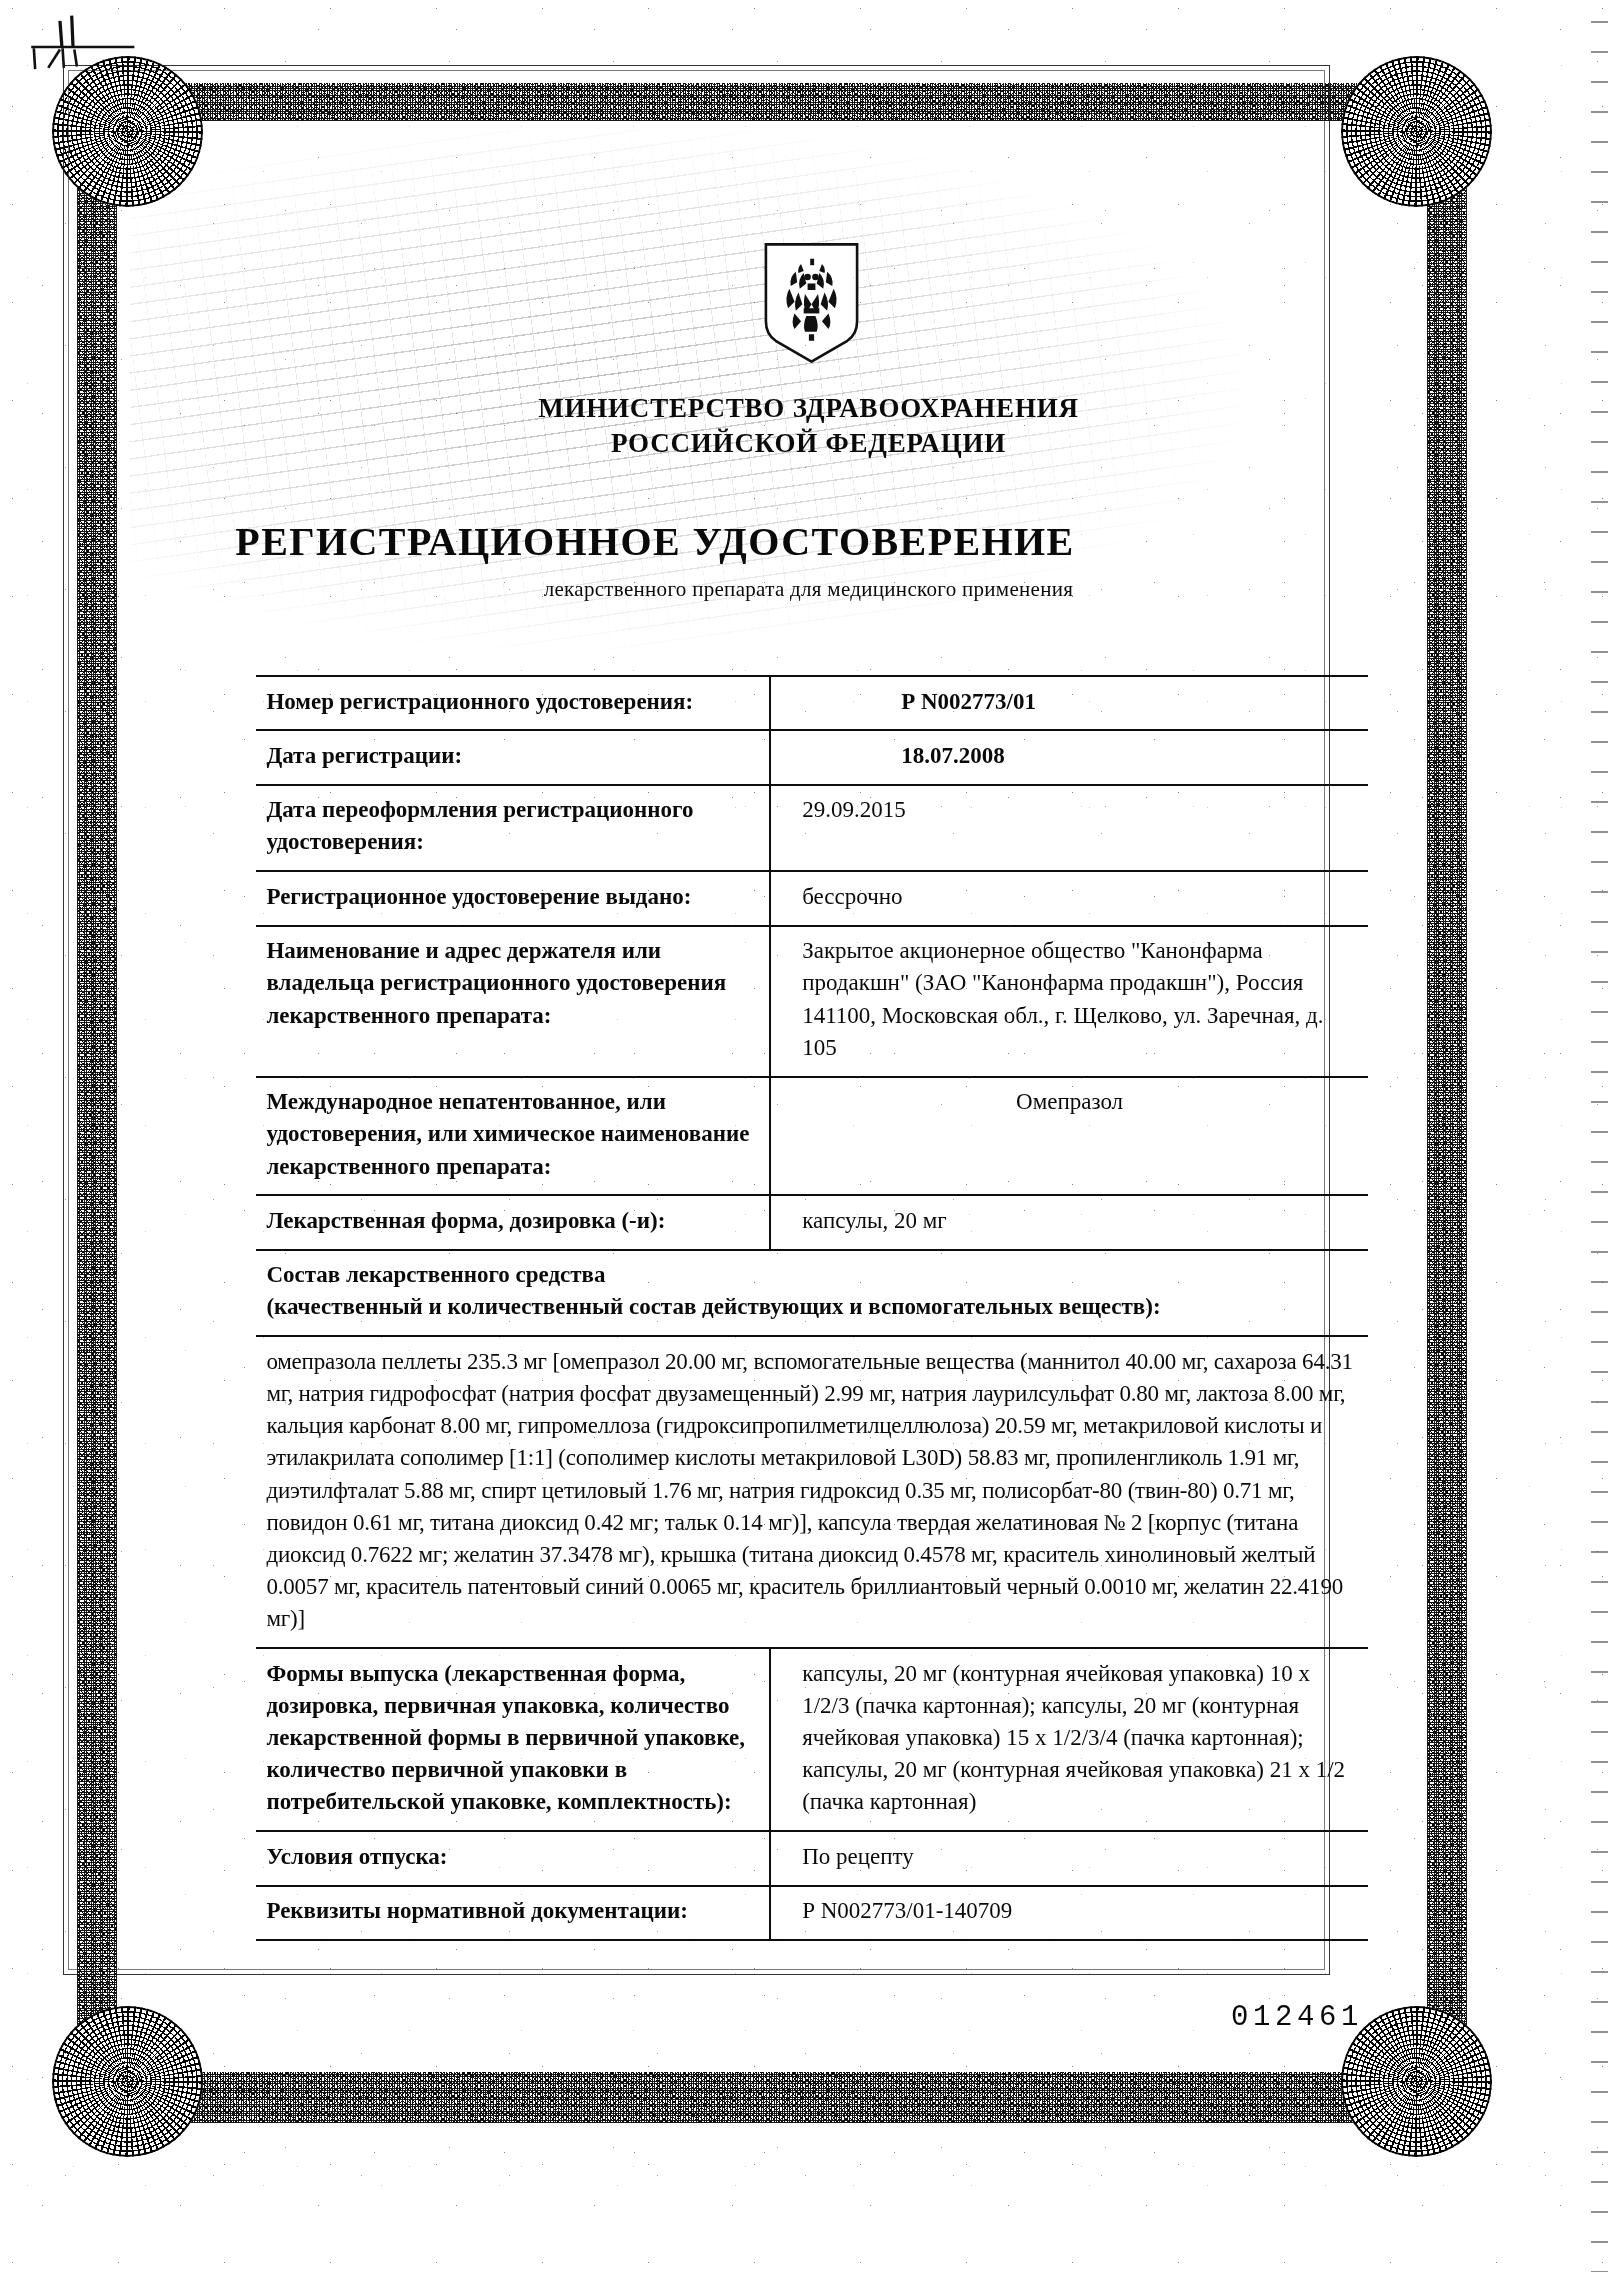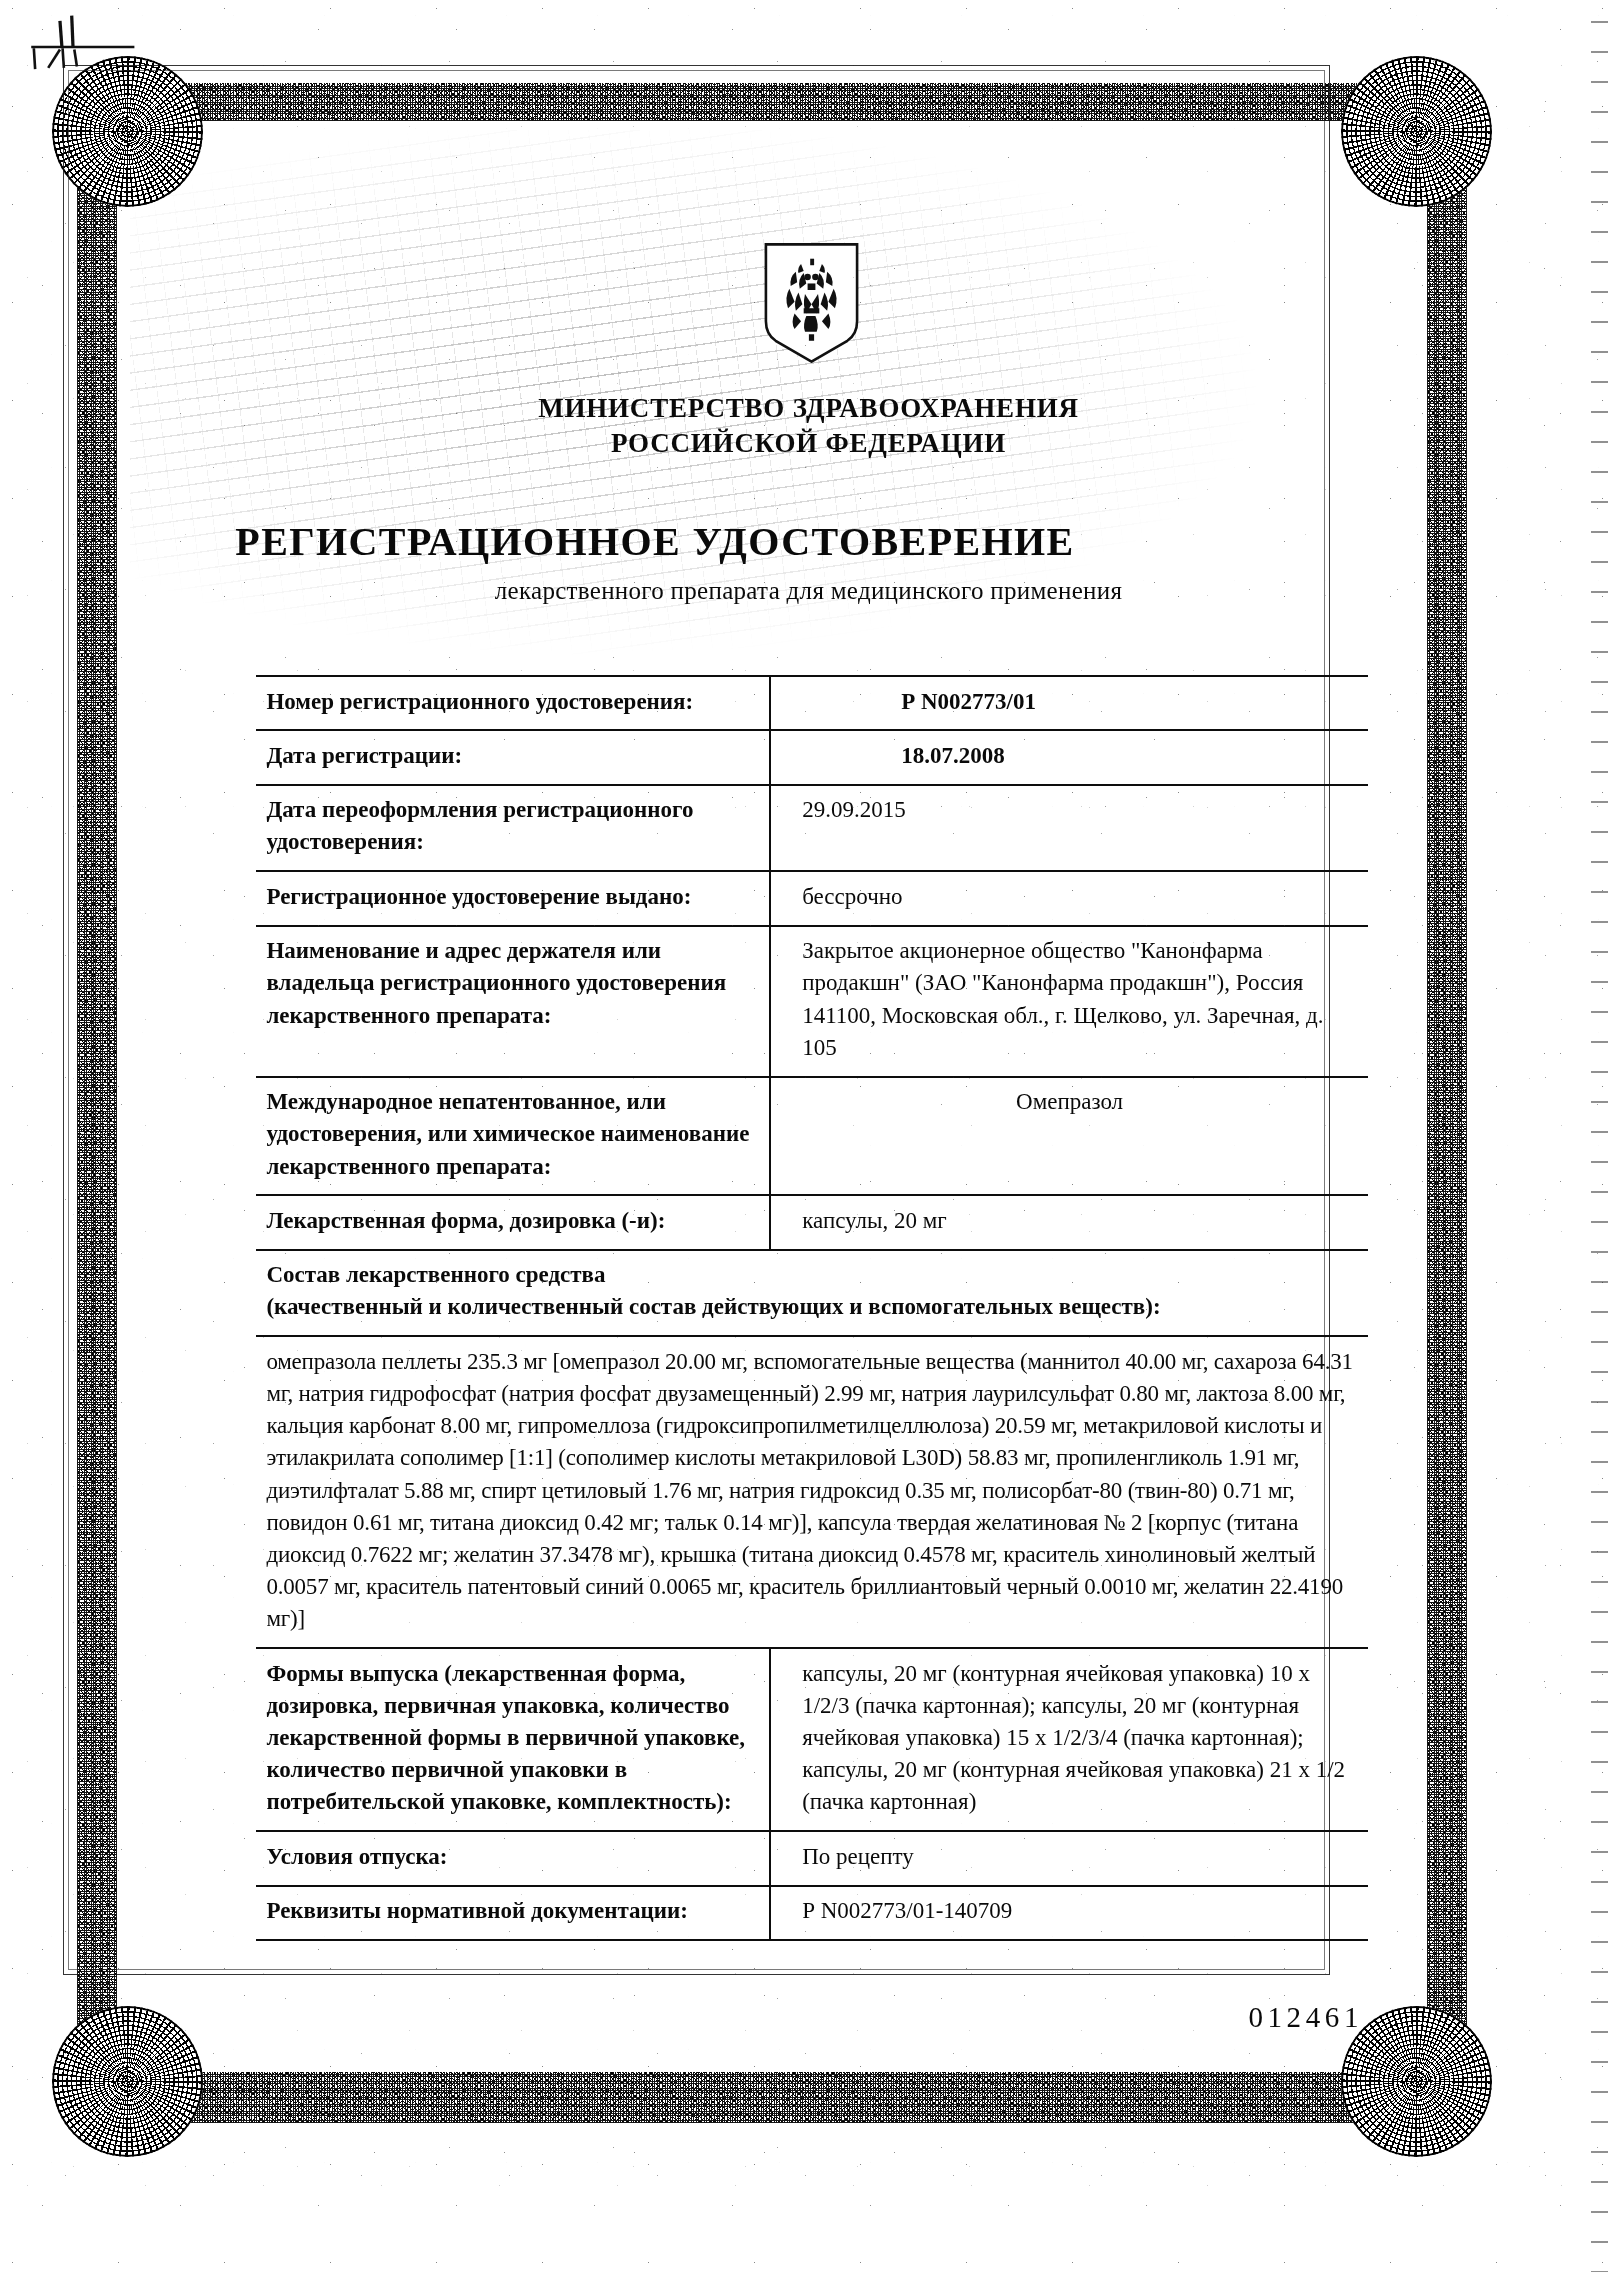--- a/index.html
+++ b/index.html
@@ -110,21 +110,21 @@
     font-size:27px;letter-spacing:0.8px;line-height:1.30;font-weight:700;
   }
   .ministry .l2{display:block;}
 
   .maintitle{
     position:absolute;left:0;top:518px;width:1310px;text-align:center;
     font-size:40px;font-weight:700;letter-spacing:1.4px;
   }
   .subtitle{
     position:absolute;left:0;top:577px;width:1617px;text-align:center;
-    font-size:25px;letter-spacing:0.3px;
+    font-size:21px;letter-spacing:0.3px;
   }
 
   
   table.reg{
     position:absolute;left:256px;top:675px;width:1112px;
     border-collapse:collapse;
     font-size:0;
   }
   table.reg td{
     border-top:2px solid #0d0d0d;
@@ -154,21 +154,21 @@
   }
   td.comp{
     width:1112px;font-weight:400;font-size:20px;line-height:1.465;
     border-right:none;padding:7.8px 5.2px 9px 3.9px;
   }
   .tight{letter-spacing:-0.2px;margin-top:20px;}
 
   .serial{
     position:absolute;left:959px;top:2001px;width:404px;
     text-align:right;font-size:29px;letter-spacing:4.6px;
-    font-family:Liberation Serif, serif;
+    font-family:Liberation Mono, monospace;
   }
 
   .edge-dots{
     position:absolute;right:9px;top:0;width:17px;height:2273px;
     z-index:35;opacity:.5;
     background-image:repeating-linear-gradient(0deg,#222 0 2px,transparent 2px 30px);
   }
 </style>
 </head>
 <body>

